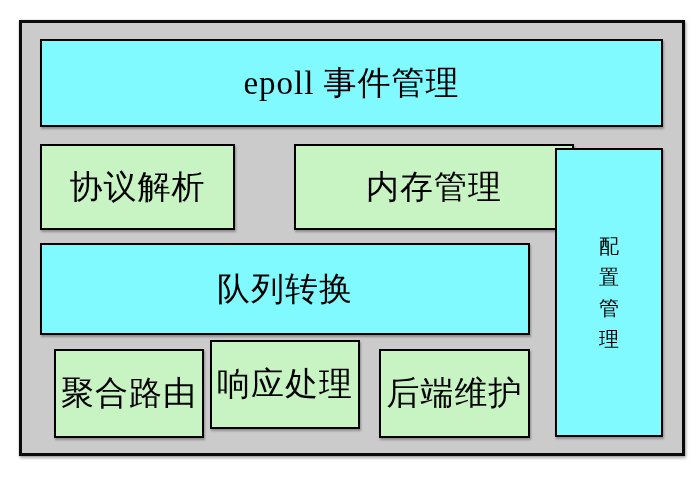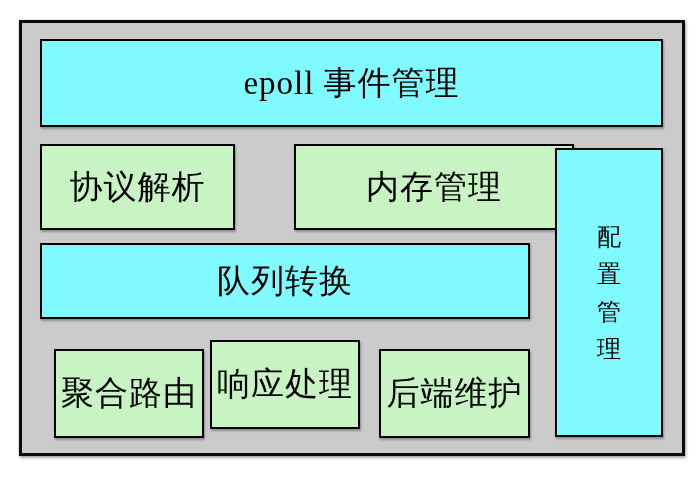--- a/index.html
+++ b/index.html
@@ -41,32 +41,32 @@
     box-shadow: 1px 2px 2px rgba(0,0,0,0.3);
   }
   .cyan  { background: #80FAFF; }
   .green { background: #C8F3C3; }
 
   
   .epoll     { left: 40px;  top: 39px;  width: 623px; height: 88px; font-family: Liberation Serif, serif; }
   .protocol  { left: 40px;  top: 144px; width: 195px; height: 86px; }
   .memory    { left: 294px; top: 144px; width: 280px; height: 86px; text-align: right; }
   .config    { left: 555px; top: 148px; width: 108px; height: 289px; }
-  .queue     { left: 40px;  top: 243px; width: 490px; height: 76px; }
+  .queue     { left: 40px;  top: 243px; width: 490px; height: 92px; }
   .aggregate { left: 54px;  top: 349px; width: 150px; height: 89px; }
   .response  { left: 210px; top: 340px; width: 150px; height: 89px; }
   .backend   { left: 379px; top: 349px; width: 151px; height: 89px; }
 
   .lbl { white-space: nowrap; }
   .vtext {
     white-space: normal;
     width: 1em;
     word-break: break-all;
     text-align: center;
-    font-size: 24px;
+    font-size: 20px;
     line-height: 1.55;
     letter-spacing: 0;
   }
 </style>
 </head>
 <body>
 
 <div class="canvas">
   <div class="frame"></div>
 

